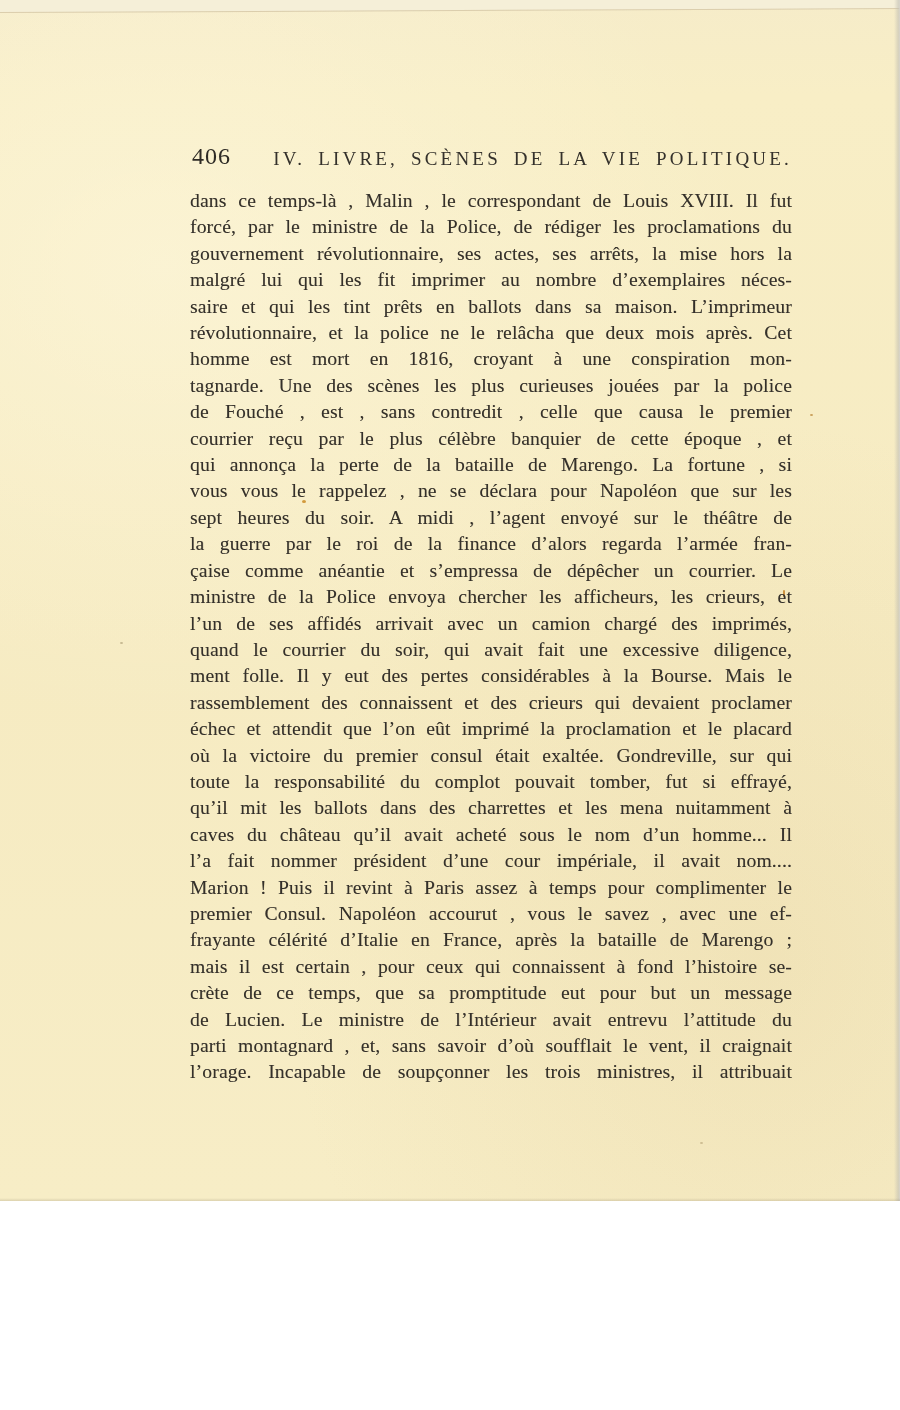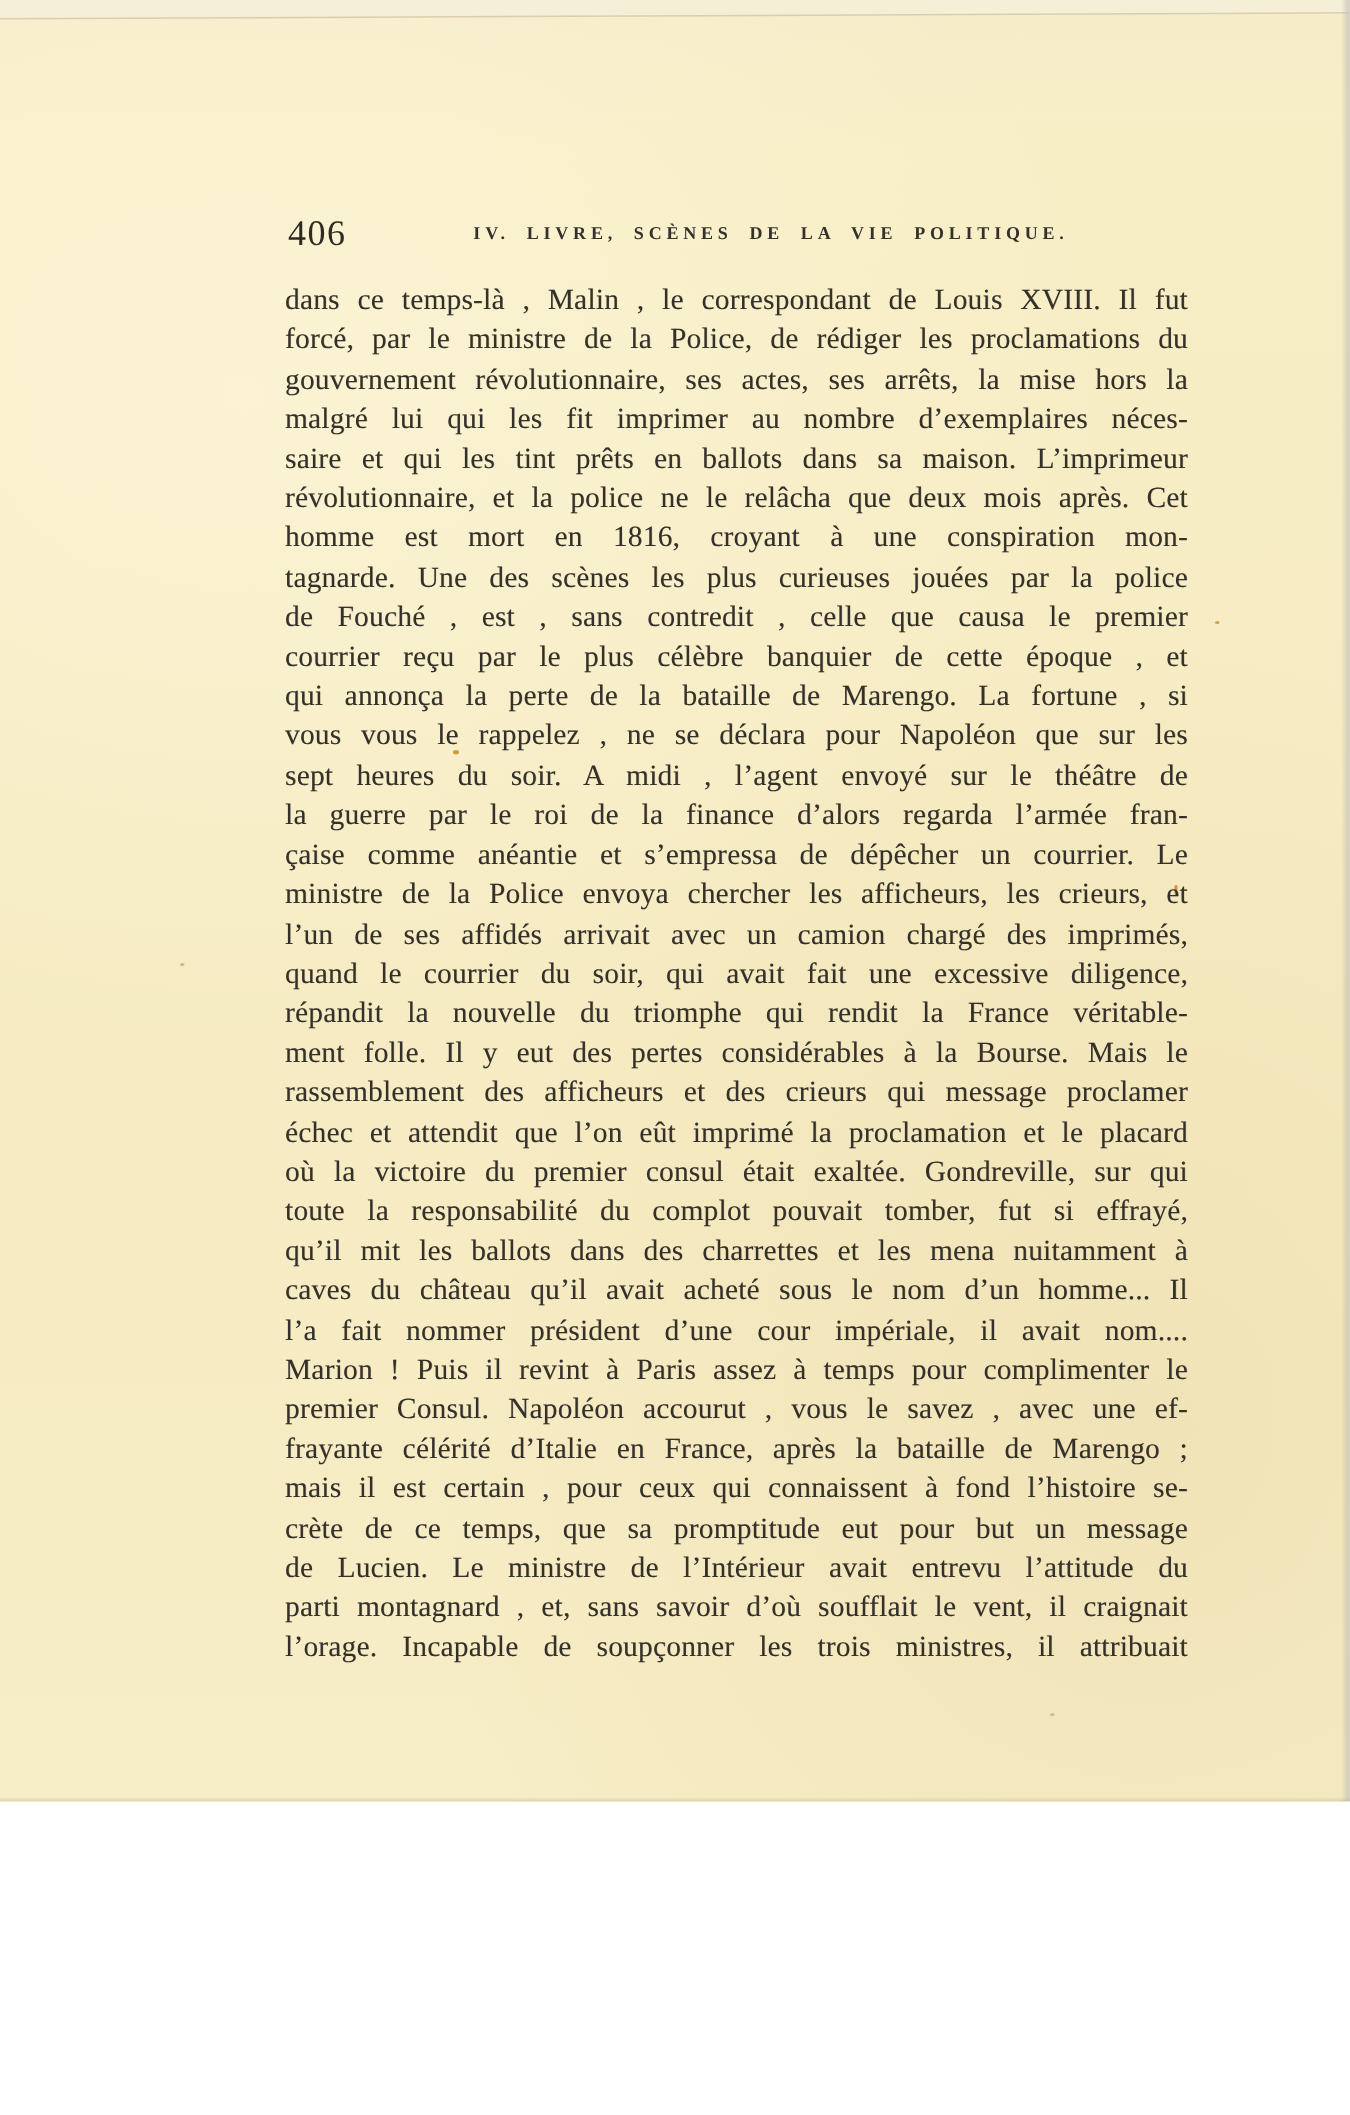--- a/index.html
+++ b/index.html
@@ -74,25 +74,25 @@
   }
   .page-number {
     position: absolute;
     left: 2px; top: 0;
     font-size: 24px;
     letter-spacing: 1px;
     color: #2e2b25;
   }
   .running-title {
     display: block;
-    text-align: center;
+    text-align: right;
     padding-left: 46px;
     padding-top: 5px;
-    font-size: 12px;
-    font-weight: bold;
+    font-size: 19px;
+    font-weight: normal;
     letter-spacing: 3.2px;
     word-spacing: 5px;
     color: #34312b;
     white-space: nowrap;
   }
 
   .body-text {
     margin-top: 3px;
   }
   .text-line {
@@ -141,23 +141,22 @@
         <div class="text-line">de Fouché , est , sans contredit , celle que causa le premier</div>
         <div class="text-line">courrier reçu par le plus célèbre banquier de cette époque , et</div>
         <div class="text-line">qui annonça la perte de la bataille de Marengo. La fortune , si</div>
         <div class="text-line">vous vous le rappelez , ne se déclara pour Napoléon que sur les</div>
         <div class="text-line">sept heures du soir. A midi , l’agent envoyé sur le théâtre de</div>
         <div class="text-line">la guerre par le roi de la finance d’alors regarda l’armée fran-</div>
         <div class="text-line">çaise comme anéantie et s’empressa de dépêcher un courrier. Le</div>
         <div class="text-line">ministre de la Police envoya chercher les afficheurs, les crieurs, et</div>
         <div class="text-line">l’un de ses affidés arrivait avec un camion chargé des imprimés,</div>
         <div class="text-line">quand le courrier du soir, qui avait fait une excessive diligence,</div>
-        <div class="text-line">répandit la nouvelle du triomphe qui rendit la France véritable-</div>
         <div class="text-line">ment folle. Il y eut des pertes considérables à la Bourse. Mais le</div>
-        <div class="text-line">rassemblement des afficheurs et des crieurs qui message proclamer</div>
+        <div class="text-line">rassemblement des connaissent et des crieurs qui devaient proclamer</div>
         <div class="text-line">échec et attendit que l’on eût imprimé la proclamation et le placard</div>
         <div class="text-line">où la victoire du premier consul était exaltée. Gondreville, sur qui</div>
         <div class="text-line">toute la responsabilité du complot pouvait tomber, fut si effrayé,</div>
         <div class="text-line">qu’il mit les ballots dans des charrettes et les mena nuitamment à</div>
         <div class="text-line">caves du château qu’il avait acheté sous le nom d’un homme... Il</div>
         <div class="text-line">l’a fait nommer président d’une cour impériale, il avait nom....</div>
         <div class="text-line">Marion ! Puis il revint à Paris assez à temps pour complimenter le</div>
         <div class="text-line">premier Consul. Napoléon accourut , vous le savez , avec une ef-</div>
         <div class="text-line">frayante célérité d’Italie en France, après la bataille de Marengo ;</div>
         <div class="text-line">mais il est certain , pour ceux qui connaissent à fond l’histoire se-</div>

